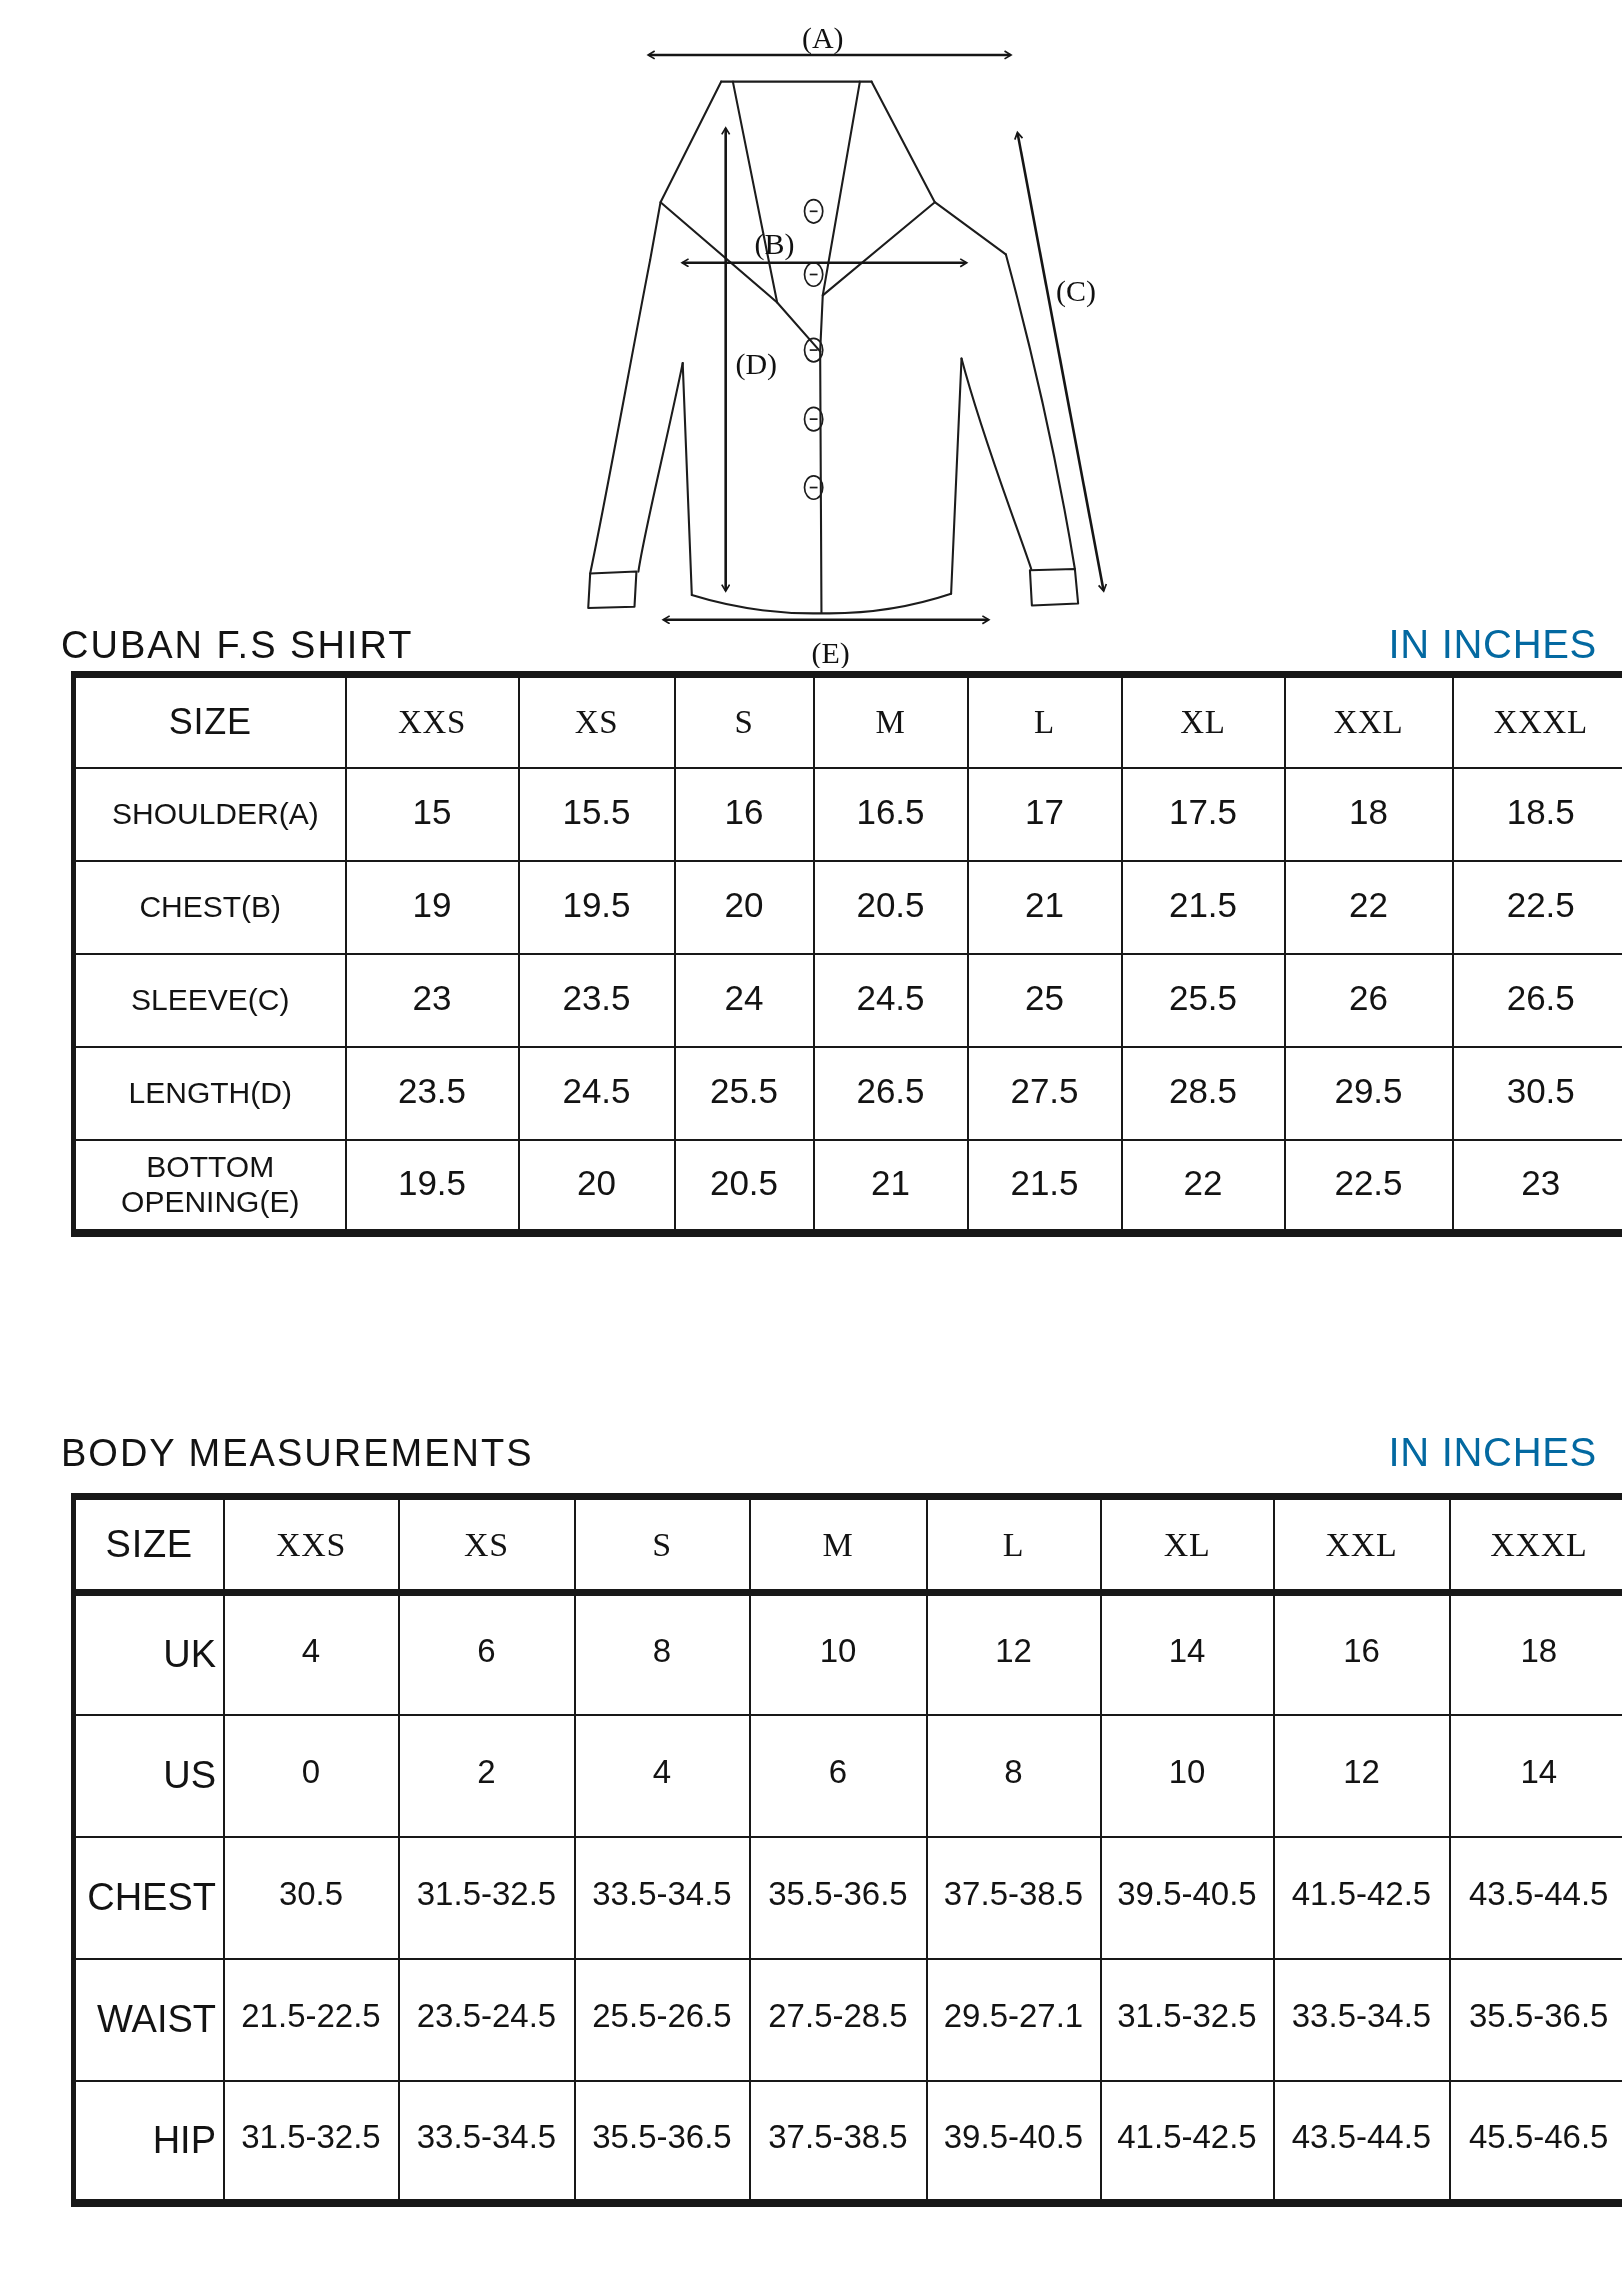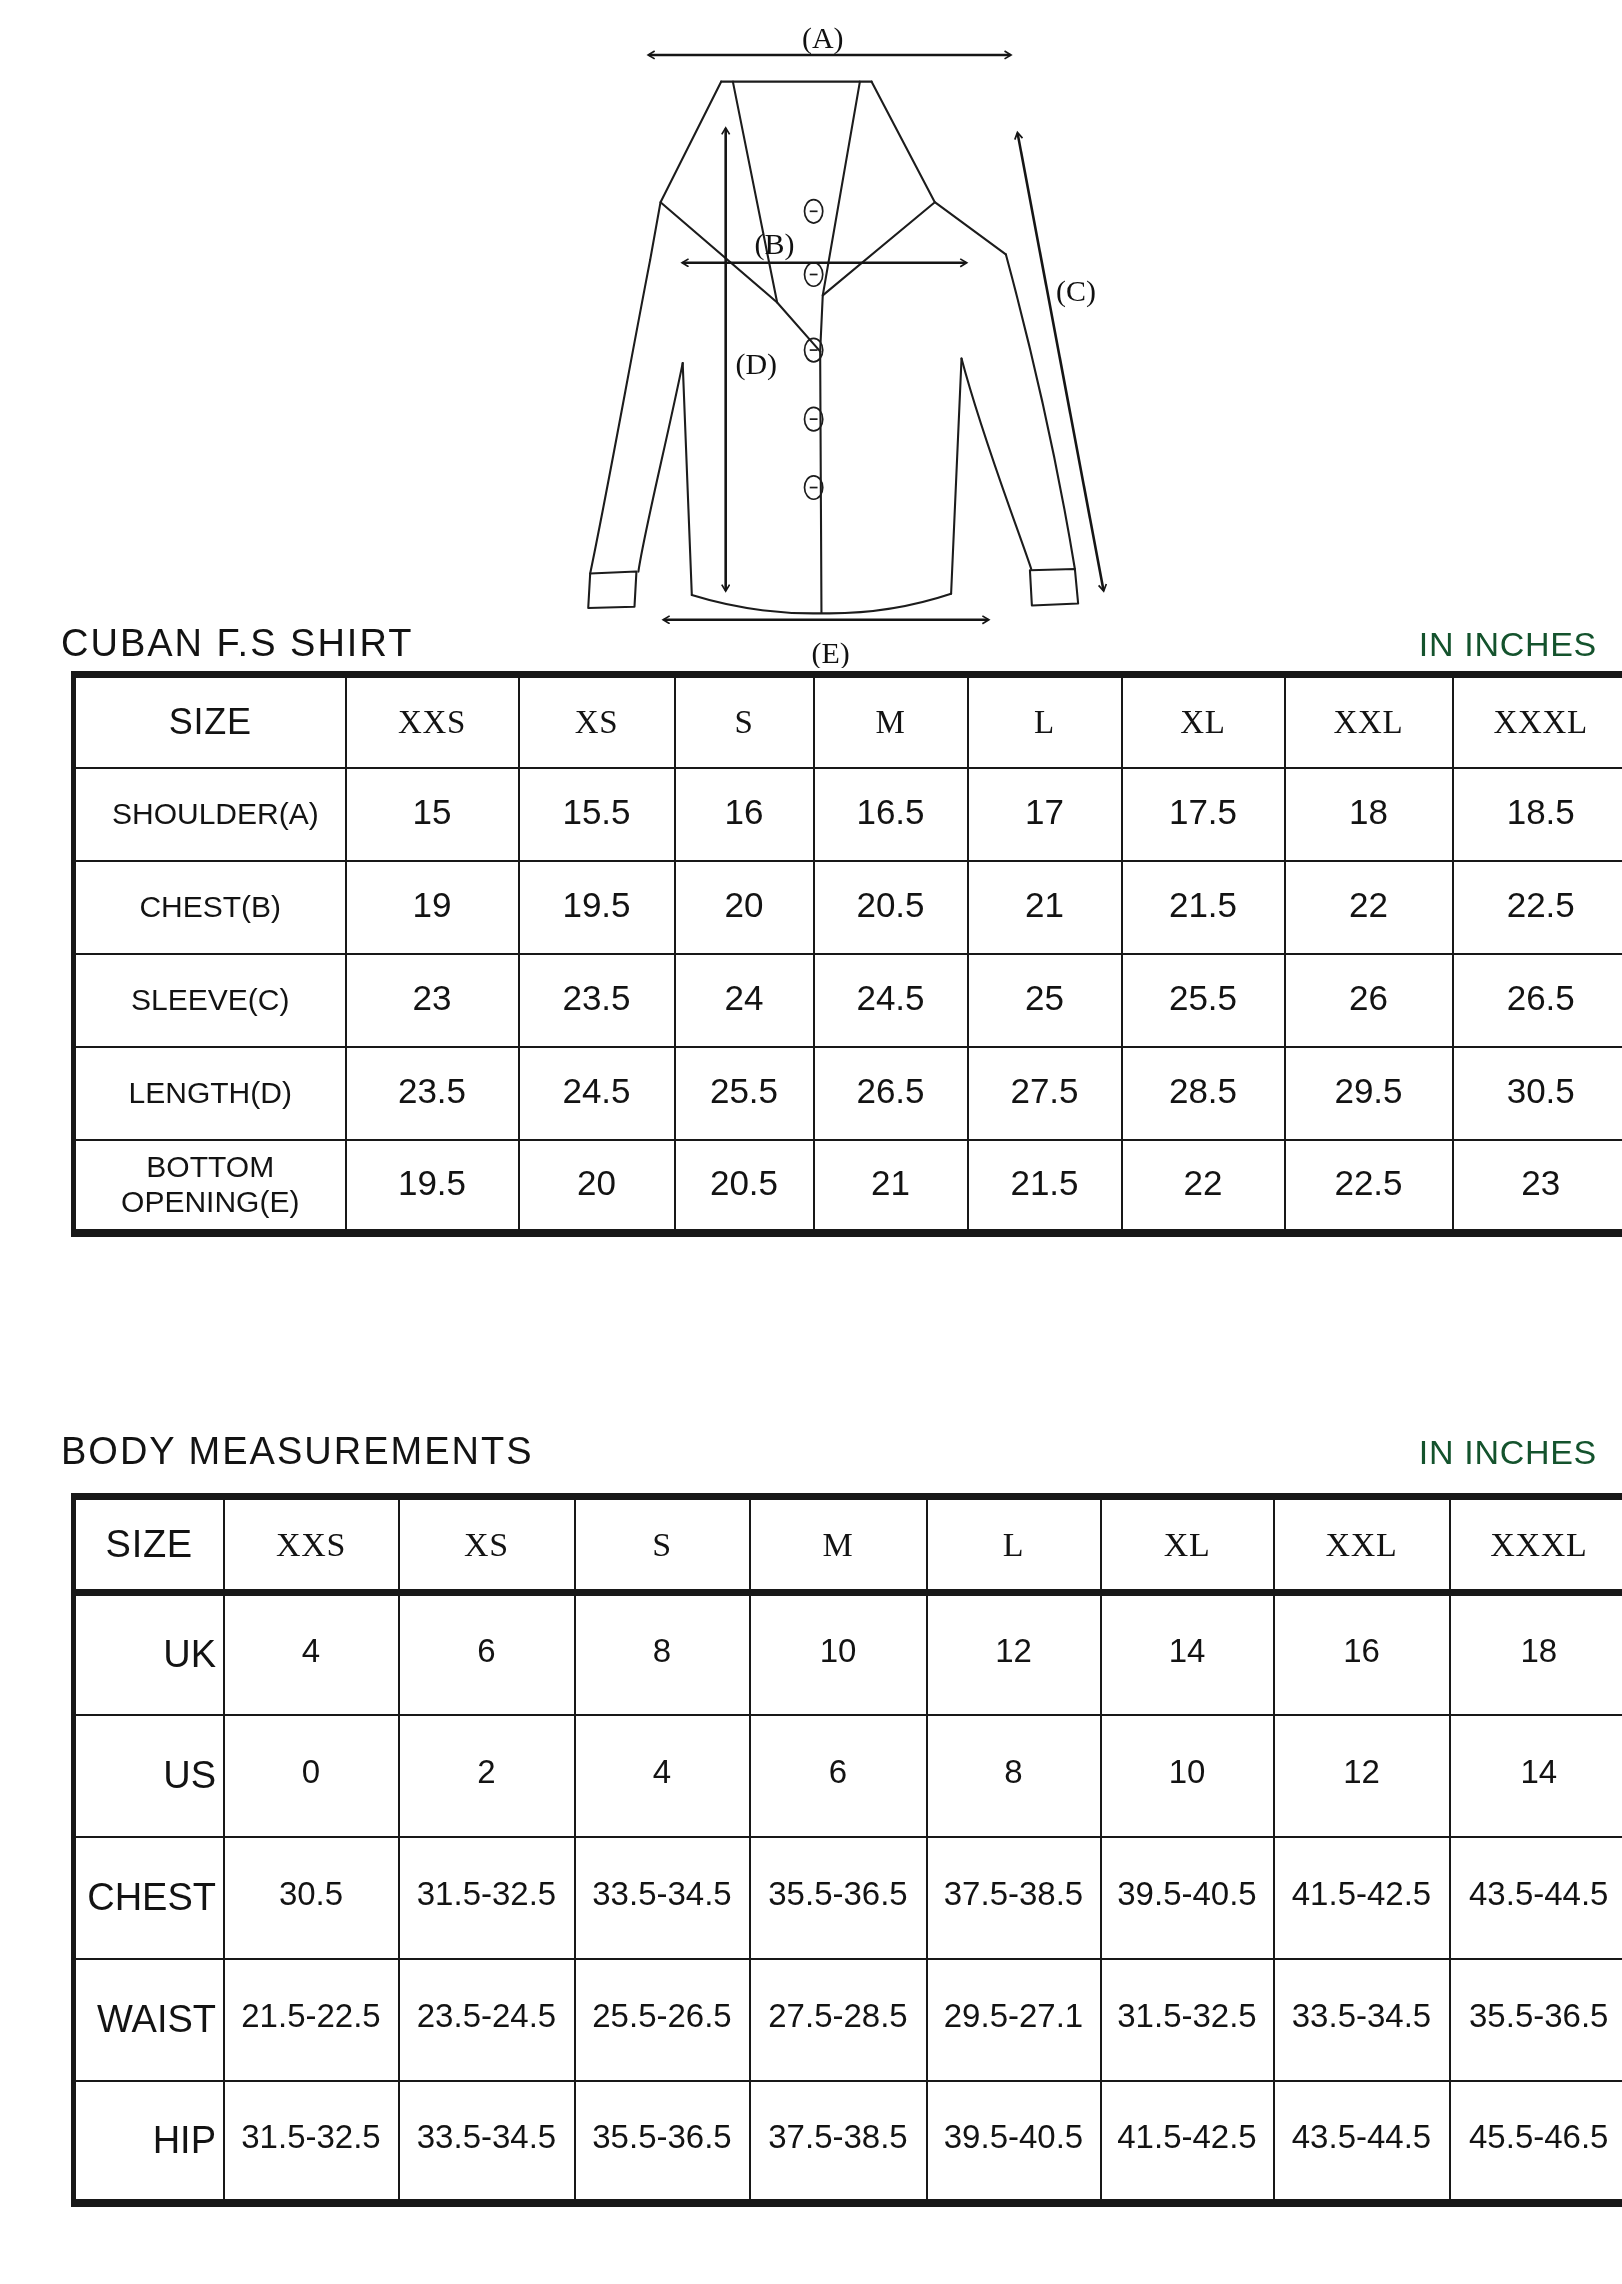--- a/index.html
+++ b/index.html
@@ -9,21 +9,21 @@
   
   #diagram{position:absolute;left:553px;top:9.8px;width:619px;height:658px;}
   .dlbl{font-family:"Liberation Serif","DejaVu Serif",serif;font-size:46px;fill:#111;}
 
   
   .caption{position:absolute;left:61px;right:26px;display:flex;
            justify-content:space-between;align-items:baseline;}
   #cap1{top:622px;}
   #cap2{top:1430px;}
   .cap-title{font-size:38px;letter-spacing:2px;color:#131313;}
-  .cap-unit{font-size:34px;letter-spacing:0.7px;color:#14532d;}
+  .cap-unit{font-size:40px;letter-spacing:0.7px;color:#0369a1;}
 
   
   table.sz{position:absolute;left:43px;width:1559px;border-collapse:collapse;
            table-layout:fixed;background:#fff;}
   #table1{top:671px;}
   #table2{top:1493px;}
   table.sz{border:5.2px solid #181818;border-top-width:7.2px;border-bottom-width:8.5px;margin-left:28px;}
   table.sz th,table.sz td{border:2px solid #181818;border-left-width:2.6px;border-right-width:2.6px;
         text-align:center;vertical-align:middle;font-weight:400;color:#131313;
         overflow:hidden;}

